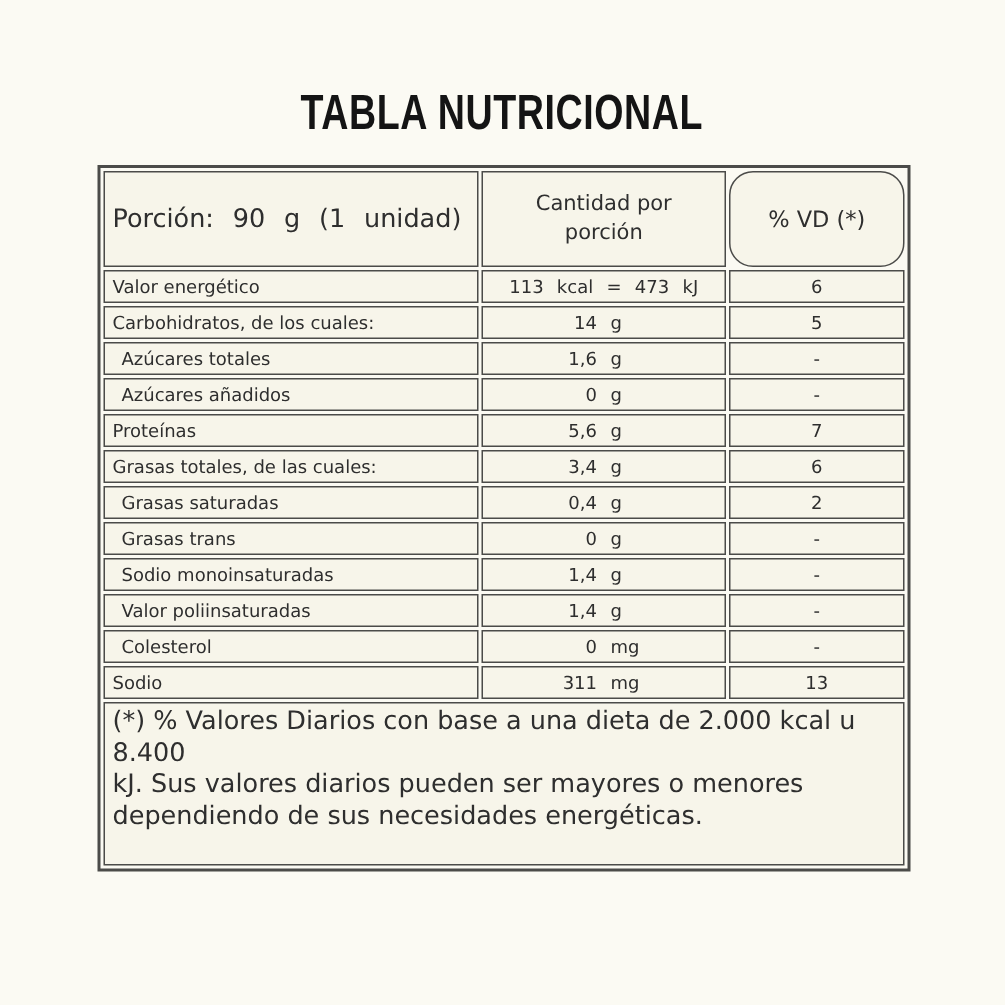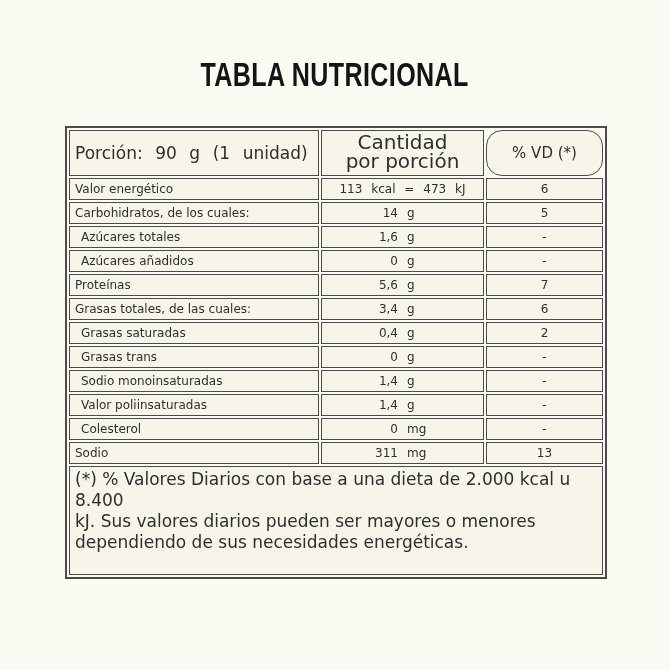--- a/index.html
+++ b/index.html
@@ -20,21 +20,21 @@
   }
   .title-inner {
     display: inline-block;
     transform: scaleX(0.76);
     transform-origin: center;
     letter-spacing: 0.5px;
     white-space: nowrap;
   }
 
   table.nutri {
-    position: absolute; left: 65px; top: 126px;
+    position: absolute; left: 65px; top: 110px;
     width: 540px;
     border: 2px solid #4b4b49;
     border-collapse: separate;
     border-spacing: 2px;
     background: transparent;
     table-layout: fixed;
   }
   .nutri th, .nutri td {
     border: 1px solid #4b4b49;
     background: #f7f5ea;
@@ -45,21 +45,21 @@
   col.c1 { width: 250px; }
   col.c2 { width: 163px; }
   col.c3 { width: 117px; }
 
   th.portion {
     font-size: 17px; text-align: left;
     padding: 7px 2px 7px 5px;
     word-spacing: 0.42em;
     white-space: nowrap;
   }
-  th.amount-hdr { text-align: center; font-size: 20px; padding: 2px; }
+  th.amount-hdr { text-align: center; font-size: 14px; padding: 12px; }
   th.amount-hdr .hdr-wrap { display: inline-block; max-width: 122px; line-height: 19px; }
   th.vd-hdr { text-align: center; font-size: 15px; padding: 2px; border-radius: 16px; }
 
   .nutri td { font-size: 12px; height: 18px; line-height: 18px; padding: 1px 4px; }
   td.label { text-align: left; padding-left: 5px; white-space: nowrap; }
   td.label.indent { padding-left: 11px; }
   td.qtycell { padding: 1px 2px; margin-top: 10px; }
   td.qtycell .num { display: inline-block; width: 74px; text-align: right; }
   td.qtycell .unit { display: inline-block; margin-left: 9px; text-align: left; }
   td.qtycell.plain { text-align: center; word-spacing: 0.42em; white-space: nowrap; }

